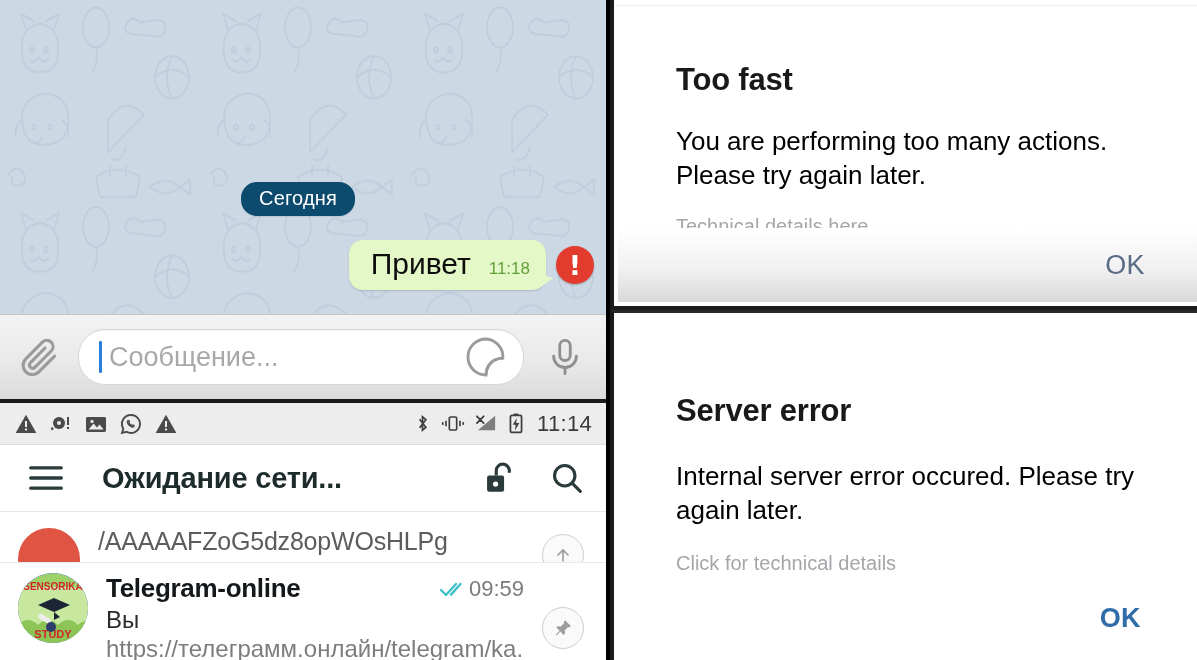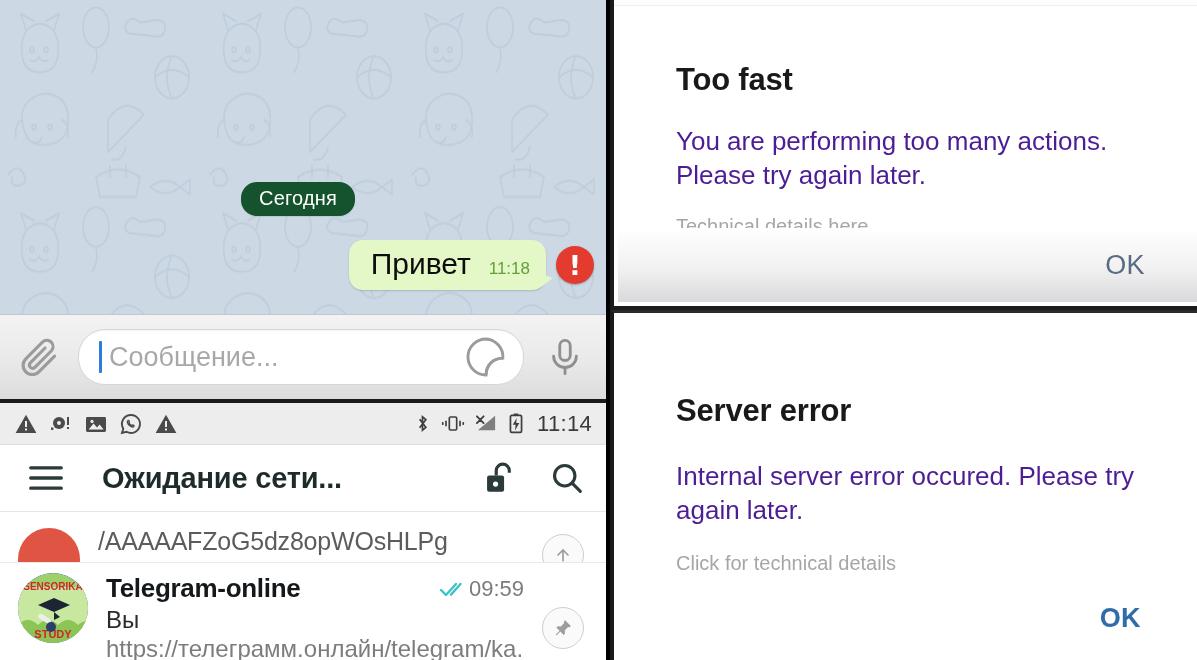--- a/index.html
+++ b/index.html
@@ -20,21 +20,21 @@
   .wallpaper{
     position:absolute;inset:0;
     background-color:#ccd8e4;
   }
   .wallpaper svg{position:absolute;inset:0;width:100%;height:100%;}
 
   .chat-scroll{position:absolute;left:0;top:0;right:0;bottom:84px;}
 
   .date-pill{
     position:absolute;left:241px;top:182px;
-    background:#14532d;
+    background:#0c4a6e;
     color:#fff;
     border-radius:16px;
     padding:6px 18px 8px;
     font-size:20px;
     letter-spacing:.2px;
     line-height:1;
     box-shadow:0 1px 1px rgba(0,0,0,.08);
   }
 
   .msg-row{position:absolute;right:12px;top:240px;display:flex;align-items:center;gap:10px;}
@@ -146,21 +146,21 @@
   .row-sub2{font-size:24px;color:#7d7d7d;margin-top:1px;white-space:nowrap;overflow:hidden;line-height:1.15;}
   .row-right{display:flex;flex-direction:column;align-items:flex-end;justify-content:flex-end;padding-top:34px;}
 
   
   #dialog-top{left:610px;top:0;width:587px;height:310px;background:#fff;border-left:4px solid #1b1b1b;border-bottom:4px solid #1b1b1b;}
   #dialog-bottom{left:610px;top:310px;width:587px;height:350px;background:#fff;border-left:4px solid #1b1b1b;border-top:3px solid #2a2a2a;}
 
   .dlg-sliver{height:5px;background:#fdfdfd;border-bottom:1px solid #efefef;}
   .dlg-body{padding:0 62px;}
   .dlg-title{font-weight:bold;color:#19191b;letter-spacing:-.2px;}
-  .dlg-msg{color:#4c1d95;line-height:1.32;}
+  .dlg-msg{color:#000000;line-height:1.32;}
   .dlg-tech{color:#a6a6aa;}
   .dlg-footer{display:flex;align-items:center;justify-content:flex-end;}
   .dlg-ok{letter-spacing:.4px;cursor:pointer;}
 
   
   #dialog-top .dlg-title{font-size:31px;margin-top:56px;}
   #dialog-top .dlg-msg{font-size:26px;margin-top:26px;max-width:455px;}
   #dialog-top .dlg-tech{font-size:20px;margin-top:22px;}
   #dialog-top .dlg-footer{
     position:absolute;left:4px;right:0;bottom:4px;height:74px;

